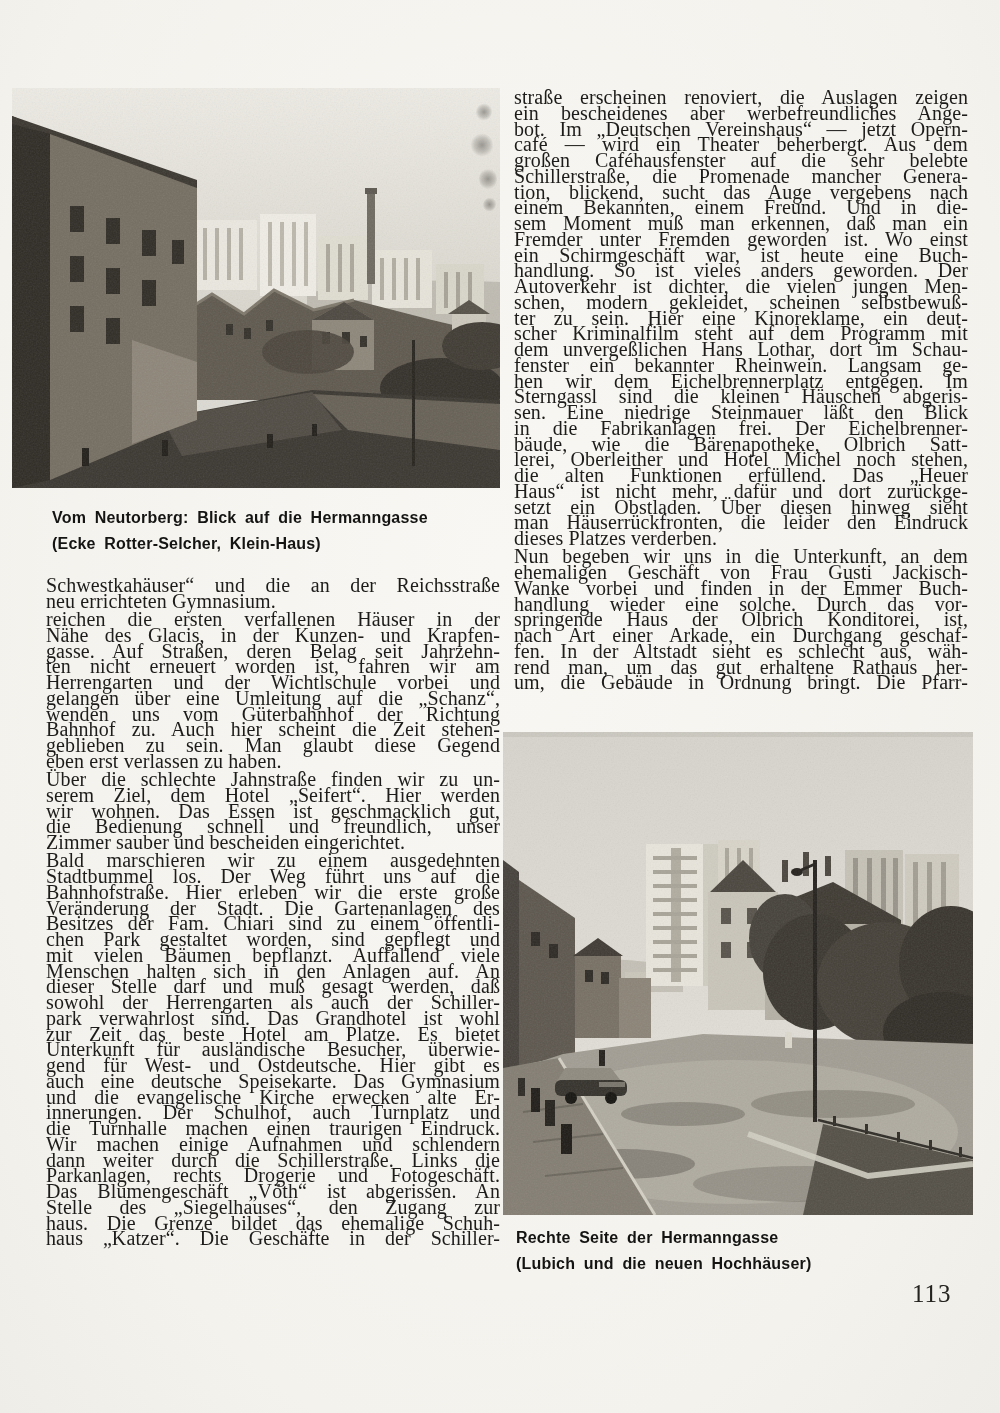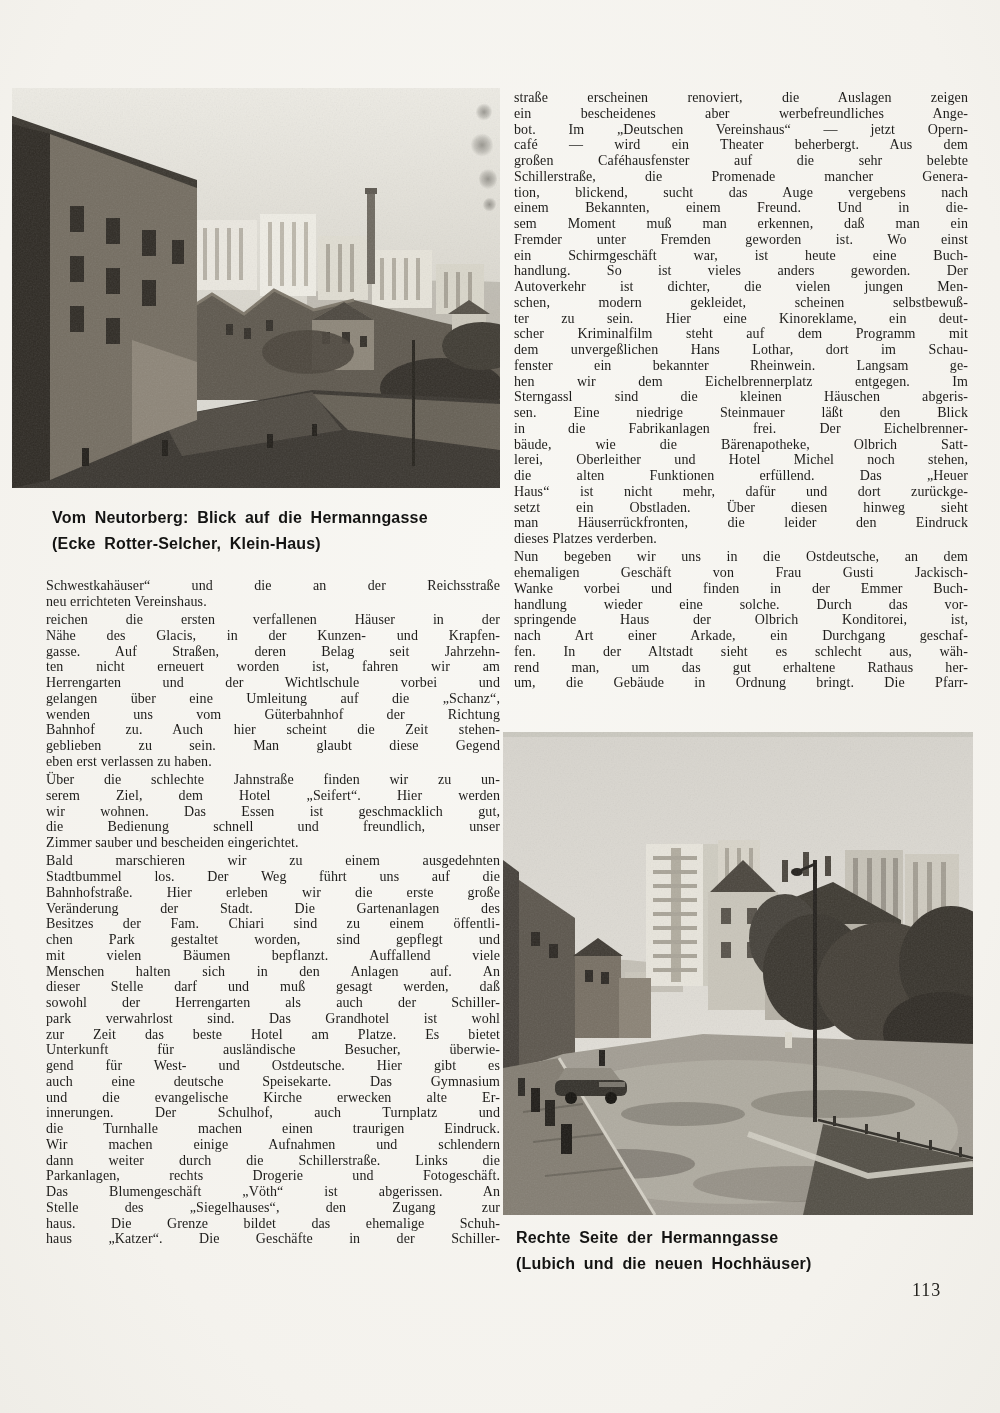--- a/index.html
+++ b/index.html
@@ -1,37 +1,37 @@
 <!DOCTYPE html>
 <html lang="de"><head>
 <meta charset="utf-8">
 <style>
   html,body { margin:0; padding:0; background:#e9e7e2; }
   .page {
     position:relative; width:1000px; height:1413px; margin:0 auto;
     background:radial-gradient(ellipse at 50% 40%, #f8f7f3 0%, #f4f2ed 75%, #efede7 100%);
     font-family:"Liberation Serif", serif; color:#1d1c1a; overflow:hidden;
   }
-  .textcol { position:absolute; width:454px; font-size:14px; line-height:15.75px; letter-spacing:0.1px; }
+  .textcol { position:absolute; width:454px; font-size:20px; line-height:15.75px; letter-spacing:0.1px; }
   .left-col  { left:46px;  top:578px; }
   .right-col { left:514px; top:90px; }
   .para { margin:0 0 2.5px 0; }
   .tline { text-align:justify; text-align-last:justify; white-space:nowrap0; }
   .tline.tlast { text-align-last:left; }
   .caption {
     position:absolute; font-family:"Liberation Sans", sans-serif; font-weight:bold;
     font-size:16px; line-height:26px; color:#141413; word-spacing:4px; letter-spacing:0.2px;
   }
   #caption-top { left:52px; top:505px; width:440px; }
   #caption-bottom { left:516px; top:1225px; width:440px; }
   .photo { position:absolute; overflow:hidden; background:#dcdad3; }
   #photo-top { left:12px; top:88px; width:488px; height:400px; }
   #photo-bottom { left:503px; top:732px; width:470px; height:483px; }
   .photo svg { display:block; width:100%; height:100%; }
-  .pagenum { position:absolute; left:912px; top:1280px; font-size:18px; letter-spacing:1px; color:#24231f; }
+  .pagenum { position:absolute; left:912px; top:1280px; font-size:25px; letter-spacing:1px; color:#24231f; }
   .smudge { position:absolute; border-radius:50%;
     background:radial-gradient(circle, rgba(92,90,84,0.55) 0%, rgba(92,90,84,0.25) 45%, rgba(92,90,84,0) 72%); }
   .sm1 { left:476px; top:103px; width:16px; height:18px; transform:rotate(20deg); }
   .sm2 { left:471px; top:133px; width:22px; height:24px; transform:rotate(-15deg); }
   .sm3 { left:479px; top:168px; width:18px; height:22px; }
   .sm4 { left:483px; top:197px; width:13px; height:15px; transform:rotate(30deg); }
 </style>
 </head>
 <body>
 
@@ -136,21 +136,21 @@
   <div class="smudge sm4"></div>
 
   <div class="caption" id="caption-top">
     <div>Vom Neutorberg: Blick auf die Hermanngasse</div>
     <div>(Ecke Rotter-Selcher, Klein-Haus)</div>
   </div>
 
   <div class="textcol left-col">
       <div class="para">
         <div class="tline">Schwestkahäuser“ und die an der Reichsstraße</div>
-        <div class="tline tlast">neu errichteten Vereinshaus.</div>
+        <div class="tline tlast">neu errichteten Gymnasium.</div>
       </div>
       <div class="para">
         <div class="tline">reichen die ersten verfallenen Häuser in der</div>
         <div class="tline">Nähe des Glacis, in der Kunzen- und Krapfen-</div>
         <div class="tline">gasse. Auf Straßen, deren Belag seit Jahrzehn-</div>
         <div class="tline">ten nicht erneuert worden ist, fahren wir am</div>
         <div class="tline">Herrengarten und der Wichtlschule vorbei und</div>
         <div class="tline">gelangen über eine Umleitung auf die „Schanz“,</div>
         <div class="tline">wenden uns vom Güterbahnhof der Richtung</div>
         <div class="tline">Bahnhof zu. Auch hier scheint die Zeit stehen-</div>
@@ -218,21 +218,21 @@
         <div class="tline">in die Fabrikanlagen frei. Der Eichelbrenner-</div>
         <div class="tline">bäude, wie die Bärenapotheke, Olbrich Satt-</div>
         <div class="tline">lerei, Oberleither und Hotel Michel noch stehen,</div>
         <div class="tline">die alten Funktionen erfüllend. Das „Heuer</div>
         <div class="tline">Haus“ ist nicht mehr, dafür und dort zurückge-</div>
         <div class="tline">setzt ein Obstladen. Über diesen hinweg sieht</div>
         <div class="tline">man Häuserrückfronten, die leider den Eindruck</div>
         <div class="tline tlast">dieses Platzes verderben.</div>
       </div>
       <div class="para">
-        <div class="tline">Nun begeben wir uns in die Ostdeutsche, an dem</div>
+        <div class="tline">Nun begeben wir uns in die Unterkunft, an dem</div>
         <div class="tline">ehemaligen Geschäft von Frau Gusti Jackisch-</div>
         <div class="tline">Wanke vorbei und finden in der Emmer Buch-</div>
         <div class="tline">handlung wieder eine solche. Durch das vor-</div>
         <div class="tline">springende Haus der Olbrich Konditorei, ist,</div>
         <div class="tline">nach Art einer Arkade, ein Durchgang geschaf-</div>
         <div class="tline">fen. In der Altstadt sieht es schlecht aus, wäh-</div>
         <div class="tline">rend man, um das gut erhaltene Rathaus her-</div>
         <div class="tline">um, die Gebäude in Ordnung bringt. Die Pfarr-</div>
       </div>
     </div>

